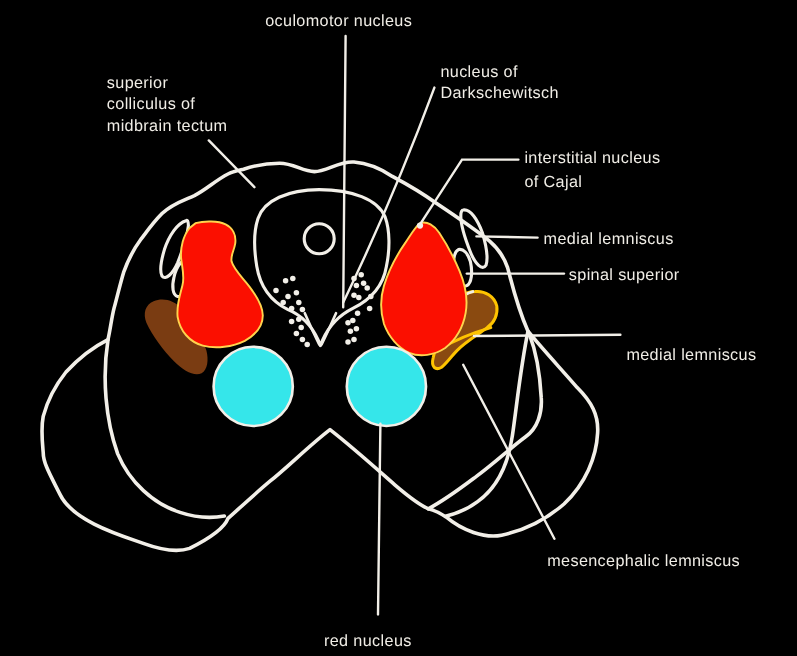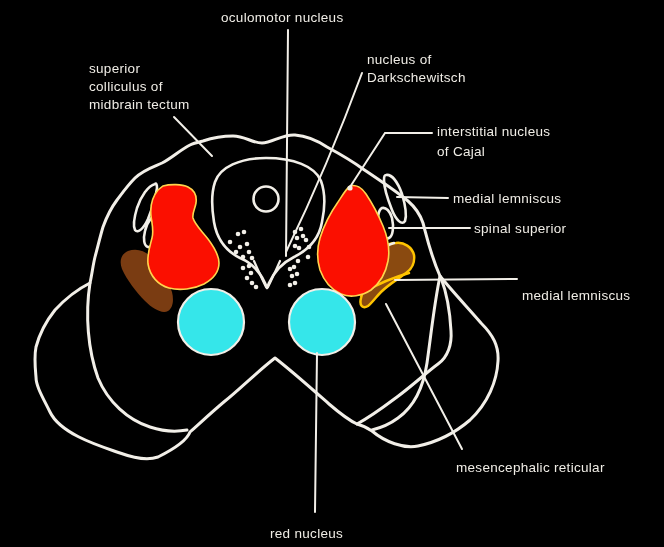--- a/index.html
+++ b/index.html
@@ -173,20 +173,20 @@
 
   <div class="label" style="left:474px;top:220px;">
     <div>spinal superior</div>
   </div>
 
   <div class="label" style="left:522px;top:287px;">
     <div>medial lemniscus</div>
   </div>
 
   <div class="label" style="left:456px;top:458px;line-height:19px;">
-    <div>mesencephalic reticular</div>
+    <div>mesencephalic lemniscus</div>
   </div>
 
   <div class="label" style="left:270px;top:525px;text-align:center;">
     <div>red nucleus</div>
   </div>
 
 </div>
 
 </body></html>

